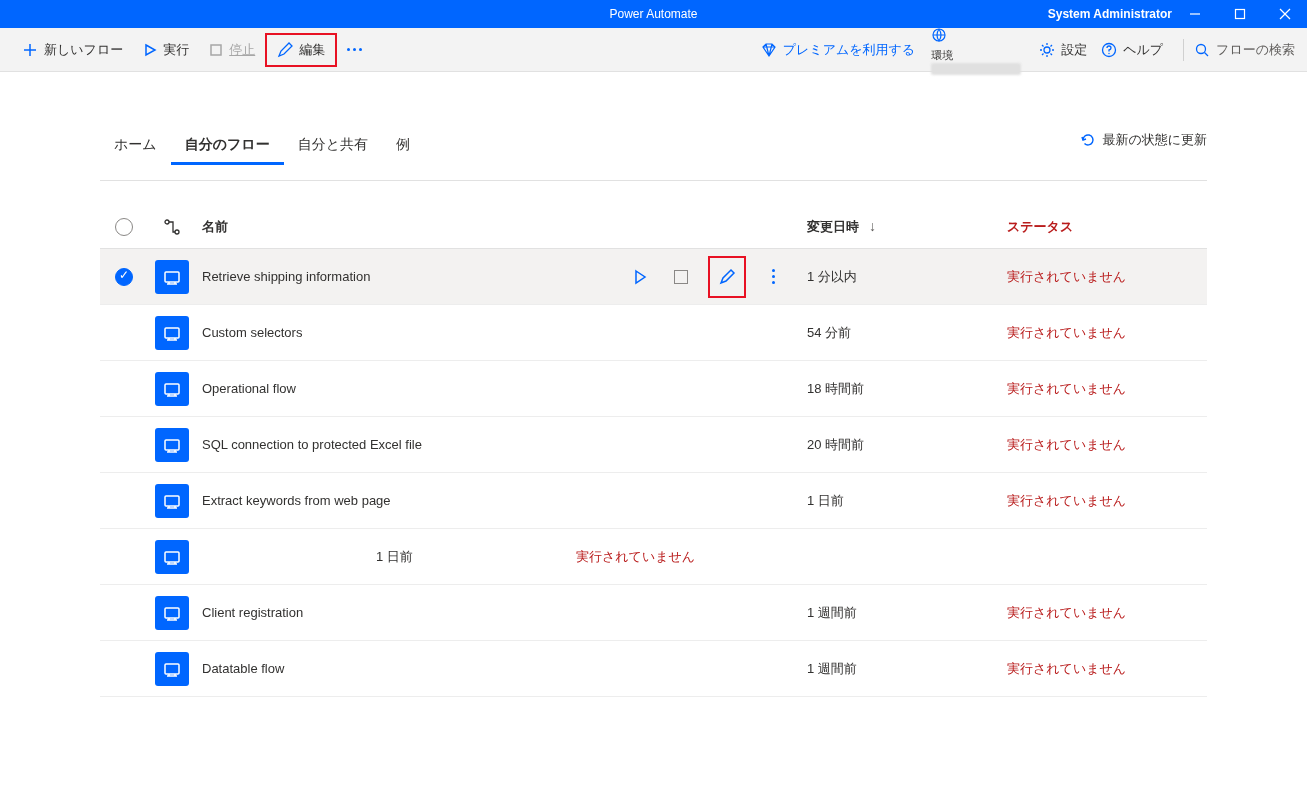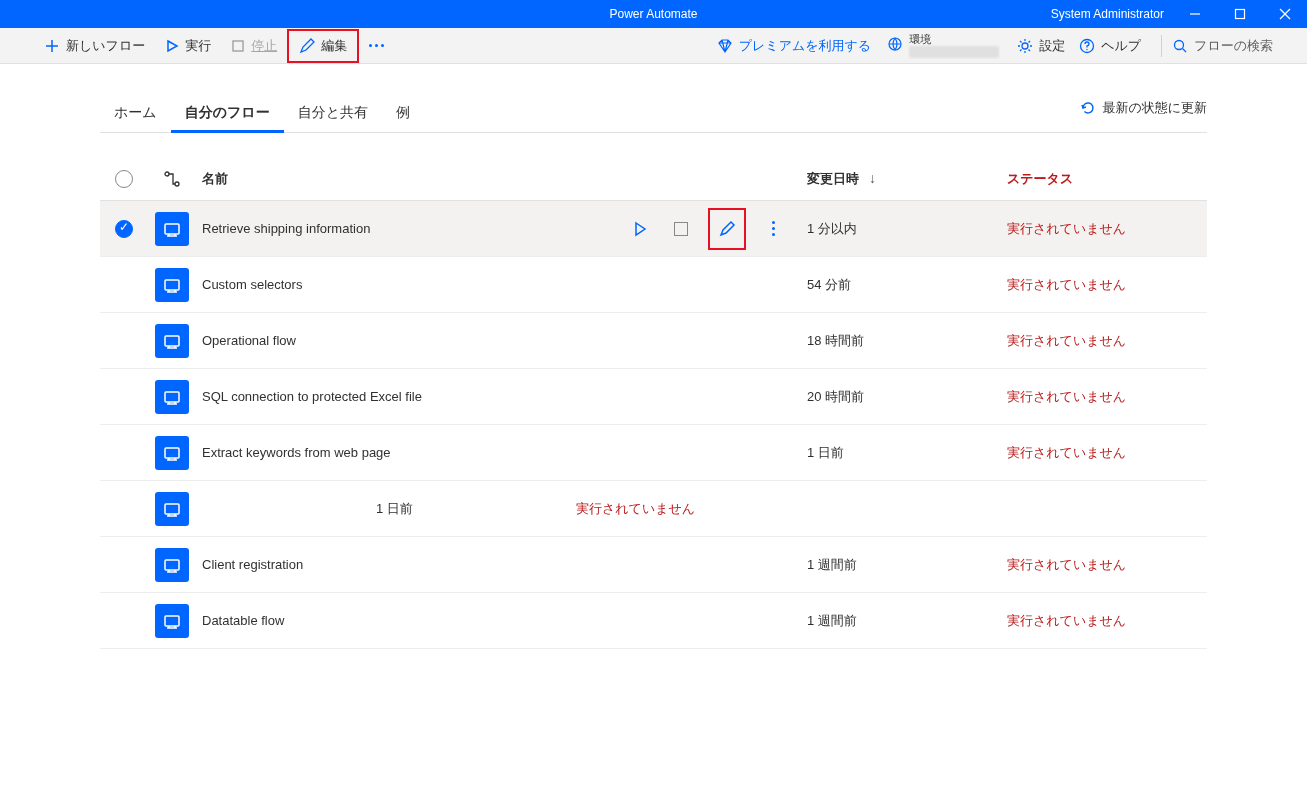--- a/index.html
+++ b/index.html
@@ -1,48 +1,48 @@
 <!DOCTYPE html>
 <html><head>
 <meta charset="utf-8">
 <style>
 * { margin: 0; padding: 0; box-sizing: border-box; font-family: "Segoe UI", "Yu Gothic UI", sans-serif; }
 body { background: #fff; font-size: 13px; color: #323130; width: 1307px; height: 798px; overflow: hidden; }
 
 
 .titlebar { height: 28px; background: #0066ff; display: flex; align-items: center; color: #fff; position: relative; }
 .titlebar-title { position: absolute; left: 50%; transform: translateX(-50%); font-size: 12px; }
-.titlebar-user { margin-left: auto; margin-right: 8px; font-size: 12px; font-weight: 400; }
+.titlebar-user { margin-left: auto; font-size: 12px; font-weight: 700; }
 .win-controls { display: flex; }
 .win-btn { width: 45px; height: 28px; display: flex; align-items: center; justify-content: center; }
 .win-btn svg { stroke: #fff; fill: none; }
 
 
-.toolbar { height: 36px; background: #f3f3f3; display: flex; align-items: center; padding: 0 34px; border-bottom: 1px solid #e1e1e1; }
+.toolbar { height: 44px; background: #f3f3f3; display: flex; align-items: center; padding: 0 12px; border-bottom: 1px solid #e1e1e1; }
 .tb-btn { display: flex; align-items: center; gap: 6px; padding: 6px 10px; color: #0066ff; font-size: 13px; cursor: pointer; }
 .tb-btn.disabled { color: #a6a6a6; text-decoration: underline; }
 .tb-btn .lbl { color: #323130; }
 .tb-btn.disabled .lbl { color: #a6a6a6; }
 .highlight-box { border: 2px solid #e81123; }
 .tb-right { margin-left: auto; display: flex; align-items: center; gap: 4px; }
 .premium { display: flex; align-items: center; gap: 6px; color: #0066ff; margin-right: 12px; }
 .premium .lbl { color: #0066ff; }
-.env { display: flex; align-items: flex-start; gap: 6px; margin-right: 14px; }
+.env { display: flex; align-items: flex-start; gap: 6px; margin-right: 14px; flex-direction: column; }
 .env-col { display: flex; flex-direction: column; line-height: 1.1; }
 .env-label { font-size: 11px; color: #323130; }
 .env-blur { width: 90px; height: 12px; background: #e0e0e0; border-radius: 2px; filter: blur(1px); margin-top: 1px; }
 .settings, .help { display: flex; align-items: center; gap: 6px; margin-right: 10px; color: #323130; }
 .settings svg, .help svg { stroke: #0066ff; }
 .divider-v { width: 1px; height: 22px; background: #d0d0d0; margin: 0 6px; }
 .search-bar { display: flex; align-items: center; gap: 6px; color: #605e5c; }
 .search-bar svg { stroke: #0066ff; }
 
 
 .content { padding: 30px 100px 0; }
-.tabs-row { display: flex; align-items: center; border-bottom: 1px solid #e1e1e1; padding-bottom: 0; }
+.tabs-row { display: flex; align-items: center; border-bottom: 1px solid #e1e1e1; padding-bottom: 16px; margin-top: 24px; }
 .tab { padding: 10px 14px; color: #323130; font-size: 14px; cursor: pointer; position: relative; }
 .tab.active { font-weight: 600; }
 .tab.active::after { content: ""; position: absolute; left: 0; right: 0; bottom: -1px; height: 3px; background: #0066ff; }
 .refresh { margin-left: auto; display: flex; align-items: center; gap: 6px; color: #323130; font-size: 13px; padding-bottom: 10px; }
 .refresh svg { stroke: #0066ff; }
 
 
 .table { margin-top: 24px; }
 .thead, .trow { display: flex; align-items: center; min-height: 56px; }
 .thead { min-height: 44px; border-bottom: 1px solid #e1e1e1; font-size: 13px; font-weight: 600; color: #323130; }

